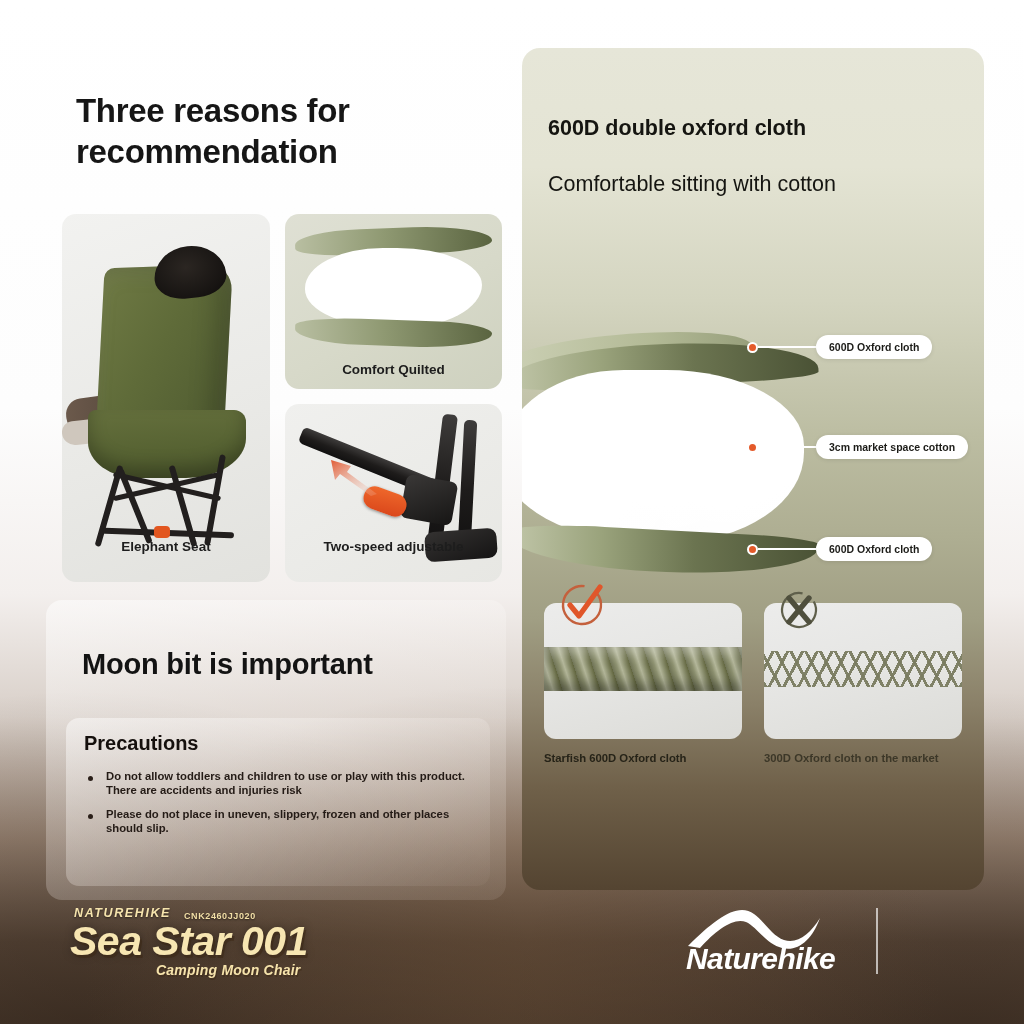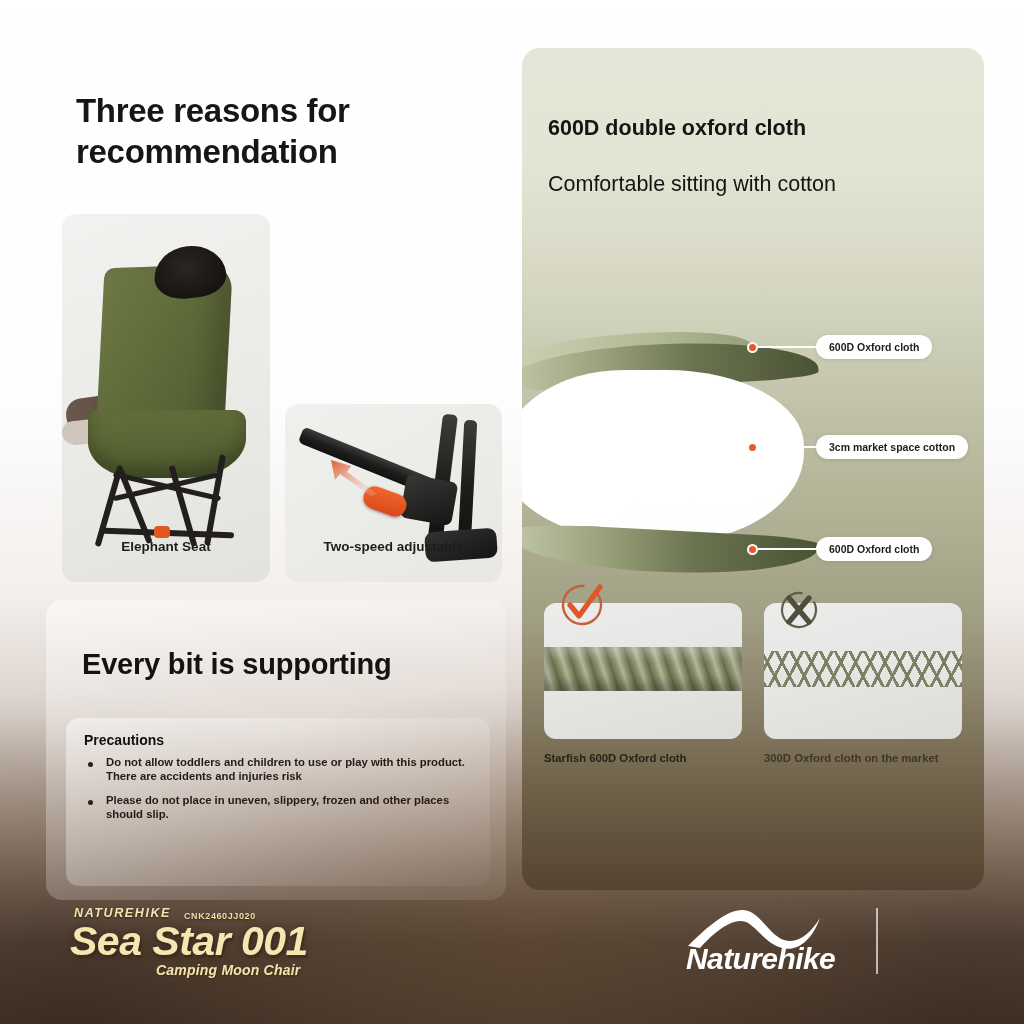--- a/index.html
+++ b/index.html
@@ -156,21 +156,21 @@
   .important-title {
     position: absolute; left: 82px; top: 648px;
     font-size: 29px; font-weight: bold; color: #131313; letter-spacing: -0.2px;
   }
   .precautions-card {
     position: absolute; left: 66px; top: 718px; width: 424px; height: 168px;
     border-radius: 13px;
     background: linear-gradient(160deg, rgba(255,255,255,0.50) 0%, rgba(236,229,224,0.32) 50%, rgba(150,131,117,0.18) 100%);
     padding: 14px 16px 0 18px;
   }
-  .precautions-title { font-size: 14px; font-weight: bold; color: #15100d; margin-bottom: 7px; }
+  .precautions-title { font-size: 20px; font-weight: bold; color: #15100d; margin-bottom: 14px; }
   .prec-list { list-style: none; }
   .prec-item {
     position: relative; padding-left: 22px; margin-bottom: 9px;
     font-size: 11.3px; font-weight: bold; color: #241b16; line-height: 1.28;
   }
   .prec-item .dot {
     position: absolute; left: 4px; top: 7px; width: 5px; height: 5px;
     border-radius: 50%; background: #2a1f19;
   }
 
@@ -349,20 +349,28 @@
       <div class="chair-leg leg-a"></div>
       <div class="chair-leg leg-b"></div>
       <div class="chair-leg leg-c"></div>
       <div class="chair-leg leg-d"></div>
       <div class="chair-leg leg-bar"></div>
       <div class="chair-knob"></div>
     </div>
     <div class="card-caption">Elephant Seat</div>
   </div>
 
+  <div class="card card-quilted">
+    <div class="quilt-art">
+      <div class="fabric-top"></div>
+      <div class="cotton-blob"></div>
+      <div class="fabric-bot"></div>
+    </div>
+    <div class="card-caption">Comfort Quilted</div>
+  </div>
 
   <div class="card card-adjust">
     <div class="hinge-art">
       <div class="bar bar-diag"></div>
       <div class="bar bar-vert"></div>
       <div class="bar bar-vert2"></div>
       <div class="hinge-block"></div>
       <div class="hinge-foot"></div>
       <div class="hinge-orange"></div>
       <svg class="hinge-arrow" viewBox="0 0 54 40">
@@ -373,21 +381,21 @@
           </linearGradient>
         </defs>
         <path d="M52 38 L22 16 L26 10 L6 4 L10 24 L15 18 L46 40 Z" fill="url(#arrGrad)"></path>
       </svg>
     </div>
     <div class="card-caption">Two-speed adjustable</div>
   </div>
 </div>
 
 <div class="important-panel"></div>
-<h2 class="important-title">Every bit is supporting</h2>
+<h2 class="important-title">Moon bit is important</h2>
 
 <div class="precautions-card">
   <div class="precautions-title">Precautions</div>
   <ul class="prec-list">
     <li class="prec-item">
       <span class="dot"></span>
       <span>Do not allow toddlers and children to use or play with this product. There are accidents and injuries risk</span>
     </li>
     <li class="prec-item">
       <span class="dot"></span>

